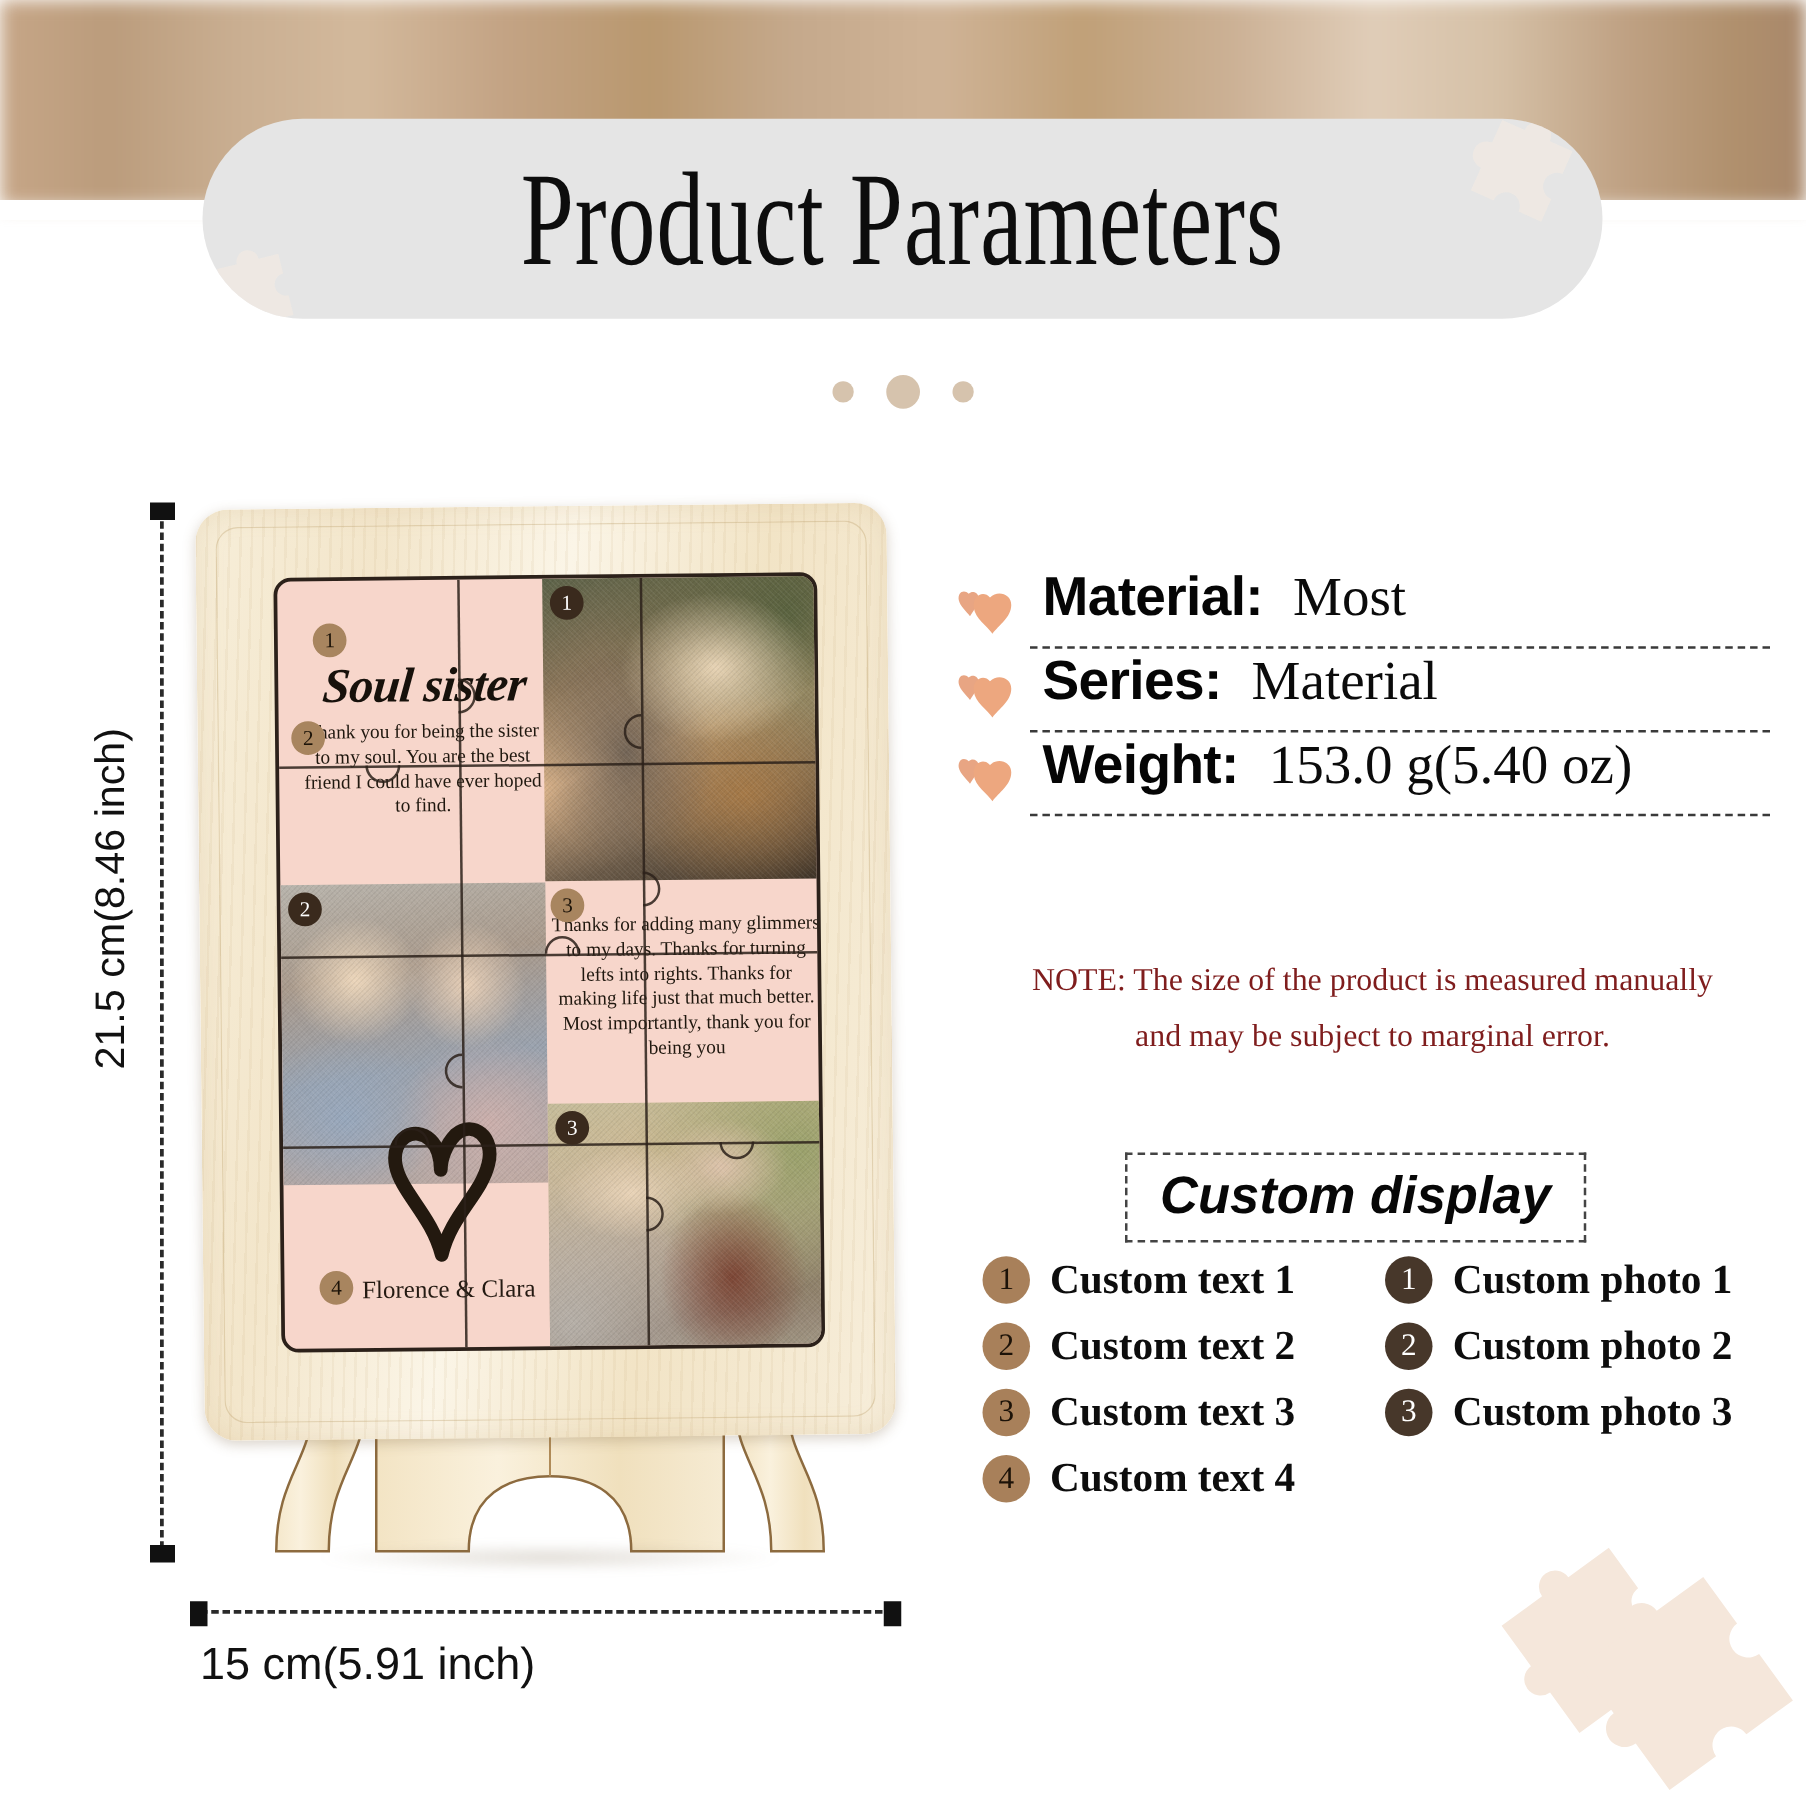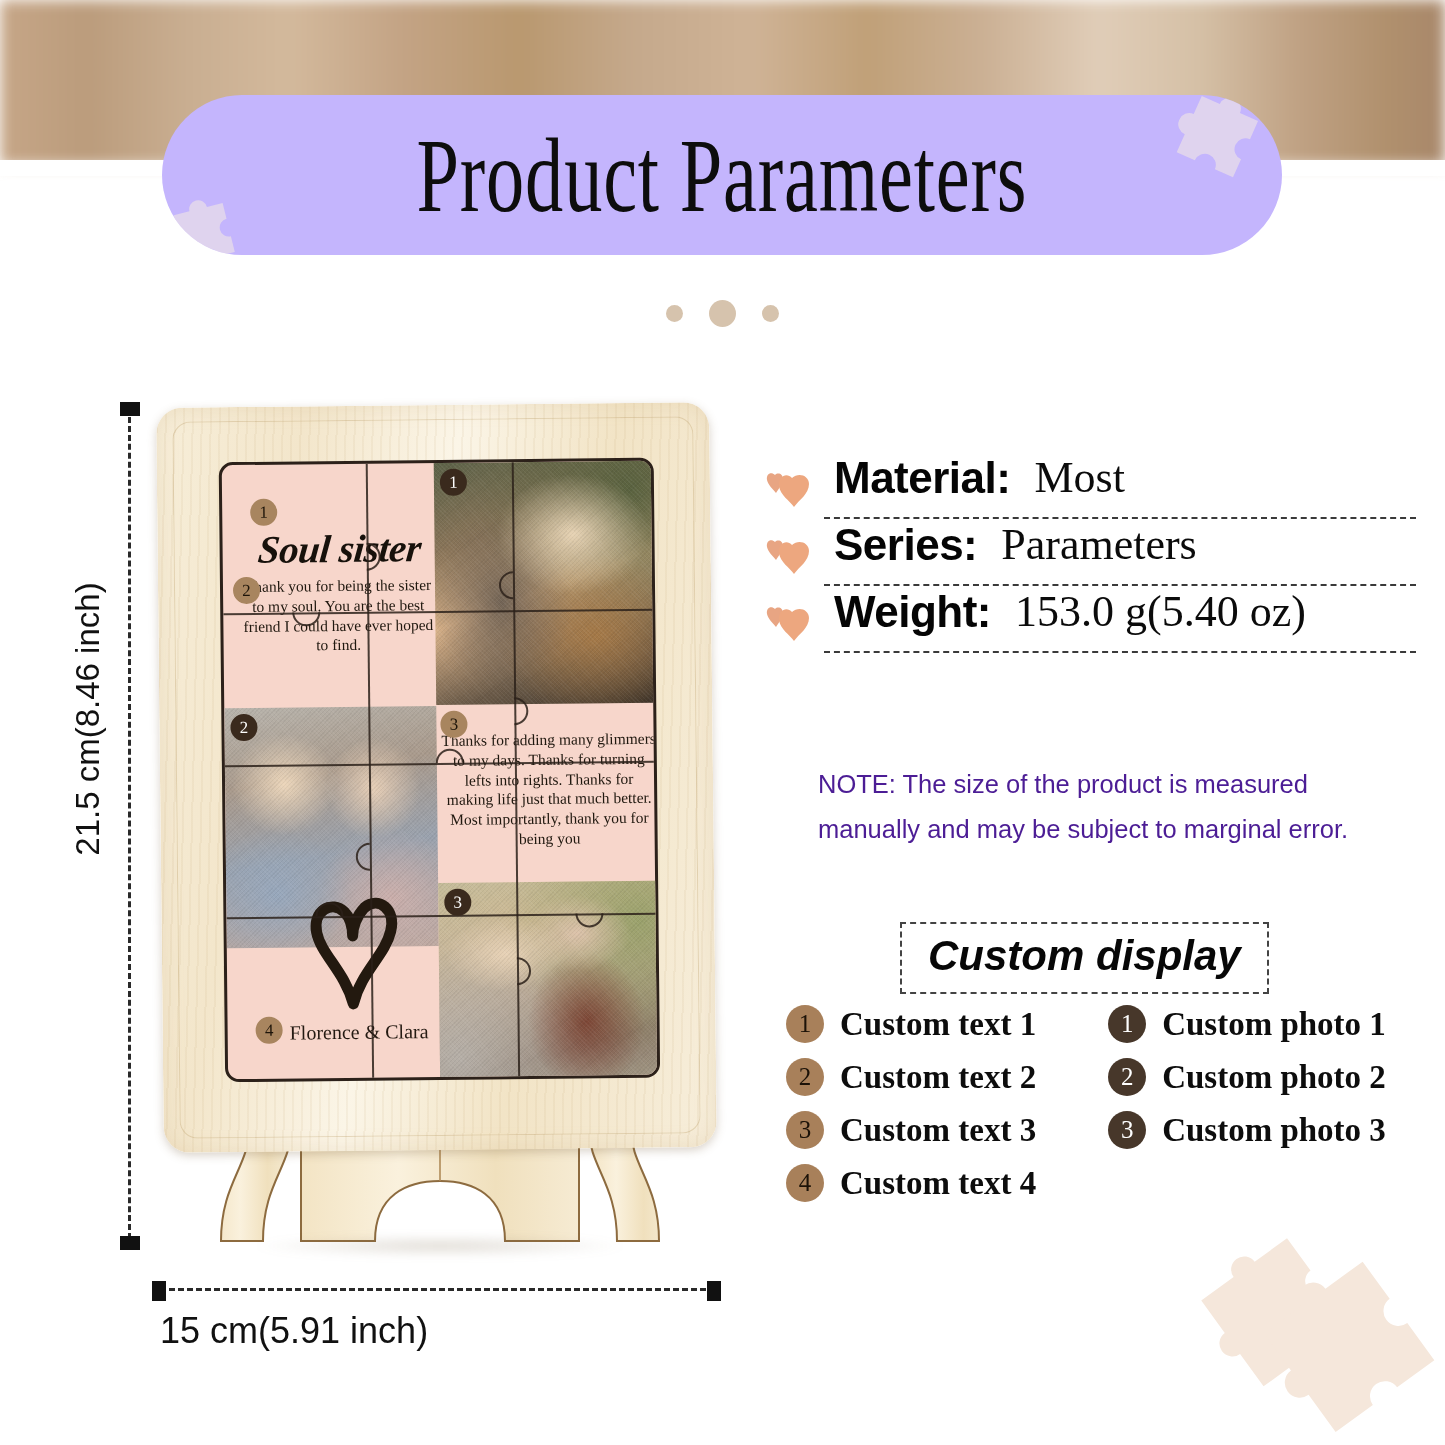--- a/index.html
+++ b/index.html
@@ -34,21 +34,21 @@
     background: #fff;
   }
 
   
   .title-pill {
     position: absolute;
     left: 162px;
     top: 95px;
     width: 1120px;
     height: 160px;
-    background: #c4b5fd;
+    background: #e5e5e5;
     border-radius: 80px;
     overflow: hidden;
     display: flex;
     align-items: center;
     justify-content: center;
     text-align: center;
   }
   .pill-puzzle {
     position: absolute;
     opacity: .55;
@@ -262,24 +262,25 @@
   .spec-val {
     font-family: "Liberation Serif", serif;
     font-size: 44px;
     color: #0b0b0b;
   }
 
   .note {
     position: absolute;
     left: 818px; top: 762px;
     width: 560px;
-    font-family: Liberation Sans, sans-serif;
+    font-family: Liberation Serif, serif;
     font-size: 25.5px;
     line-height: 1.75;
-    color: #4c1d95;
+    color: #7f1d1d;
+    text-align: center;
   }
 
   
   .cd-head {
     position: absolute;
     left: 900px; top: 922px;
     border: 2px dashed #444;
     padding: 8px 26px 12px 26px;
   }
   .cd-head span {
@@ -443,21 +444,21 @@
     <span class="spec-val">Most</span>
   </div>
   <div class="spec-divider"></div>
 
   <div class="spec-row">
     <svg class="heart-bullet" viewBox="0 0 44 40">
       <path d="M9 6 C 5 2, 0 5, 1 11 C 2 16, 7 20, 10 24 C 13 19, 17 15, 17 10 C 17 5, 12 3, 9 6 Z" fill="#e8a583"></path>
       <path d="M26 9 C 21 3, 12 7, 13 17 C 14 26, 24 32, 28 38 C 33 31, 43 25, 43 15 C 43 6, 32 3, 26 9 Z" fill="#eda77f"></path>
     </svg>
     <span class="spec-key">Series:</span>
-    <span class="spec-val">Parameters</span>
+    <span class="spec-val">Material</span>
   </div>
   <div class="spec-divider"></div>
 
   <div class="spec-row">
     <svg class="heart-bullet" viewBox="0 0 44 40">
       <path d="M9 6 C 5 2, 0 5, 1 11 C 2 16, 7 20, 10 24 C 13 19, 17 15, 17 10 C 17 5, 12 3, 9 6 Z" fill="#e8a583"></path>
       <path d="M26 9 C 21 3, 12 7, 13 17 C 14 26, 24 32, 28 38 C 33 31, 43 25, 43 15 C 43 6, 32 3, 26 9 Z" fill="#eda77f"></path>
     </svg>
     <span class="spec-key">Weight:</span>
     <span class="spec-val">153.0 g(5.40 oz)</span>

